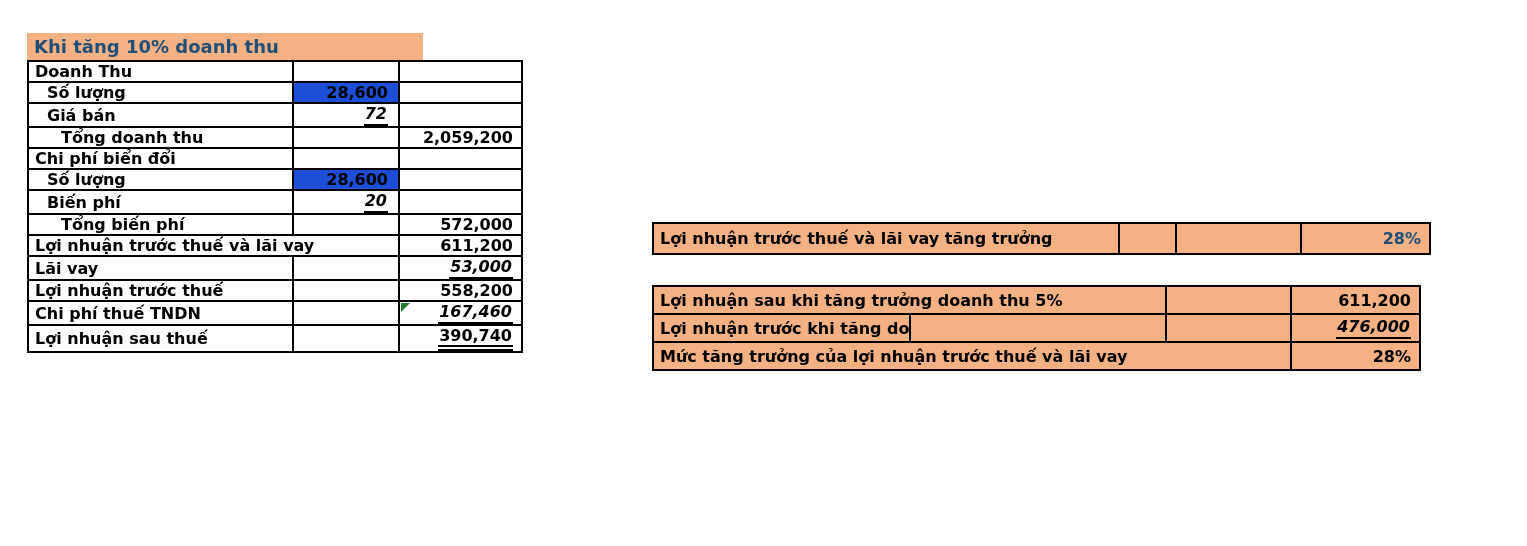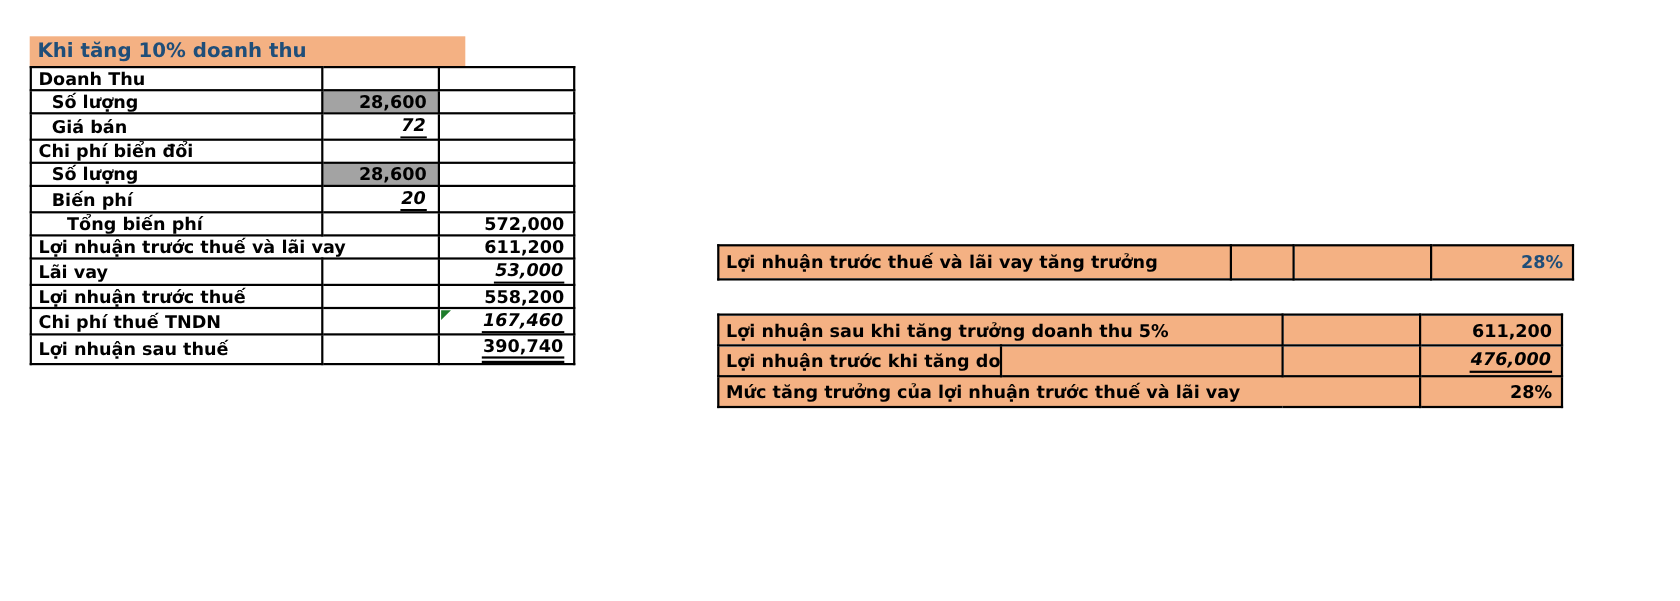--- a/index.html
+++ b/index.html
@@ -37,33 +37,33 @@
     left:27px; top:60px;
     width:494px;
   }
   .left-table td { height:20px; font-size:16px; vertical-align:middle; }
   .lt-c1 { width:265px; }
   .lt-c2 { width:106px; text-align:right; padding-right:10px; }
   .lt-c3 { width:123px; text-align:right; padding-right:8px; }
   .ind0 { padding-left:6px; }
   .ind1 { padding-left:18px; }
   .ind2 { padding-left:32px; }
-  .green { background:#a3a3a3; }
+  .green { background:#1d4ed8; }
   .u  { display:inline-block; border-bottom:2px solid #000; padding:0 1px 1px 1px;font-style:italic; }
   .uu { display:inline-block; border-bottom:6px double #000; padding:0 1px 0 1px; }
   .rel { position:relative; }
   .corner-triangle {
     position:absolute; left:1px; top:1px;
     width:0; height:0;
     border-top:9px solid #1E7D2C;
     border-right:9px solid transparent;
   }
 
   
-  .rt { background:#e5e5e5; }
+  .rt { background:#4d7c0f; }
   .rt td { background:#F4B183; font-size:16px; vertical-align:middle; }
   .rt-label { padding-left:6px; }
   .rt-val { text-align:right; padding-right:8px; }
   .navy { color:#1F4E79; }
 
   .right-table-1 { position:absolute; left:652px; top:222px; width:769px; }
   .right-table-1 td { height:31px; }
   .right-table-2 { position:absolute; left:652px; top:285px; width:769px; }
   .right-table-2 td { height:28px; }
   .rc1 { width:466px; }
@@ -89,20 +89,25 @@
     </tr>
     <tr>
       <td class="lt-c1 ind1"><span>Số lượng</span></td>
       <td class="lt-c2 green"><span>28,600</span></td>
       <td class="lt-c3"></td>
     </tr>
     <tr>
       <td class="lt-c1 ind1"><span>Giá bán</span></td>
       <td class="lt-c2"><span class="u">72</span></td>
       <td class="lt-c3"></td>
+    </tr>
+    <tr>
+      <td class="lt-c1 ind2"><span>Tổng doanh thu</span></td>
+      <td class="lt-c2"></td>
+      <td class="lt-c3"><span>2,059,200</span></td>
     </tr>
     <tr>
       <td class="lt-c1 ind0"><span>Chi phí biển đổi</span></td>
       <td class="lt-c2"></td>
       <td class="lt-c3"></td>
     </tr>
     <tr>
       <td class="lt-c1 ind1"><span>Số lượng</span></td>
       <td class="lt-c2 green"><span>28,600</span></td>
       <td class="lt-c3"></td>

